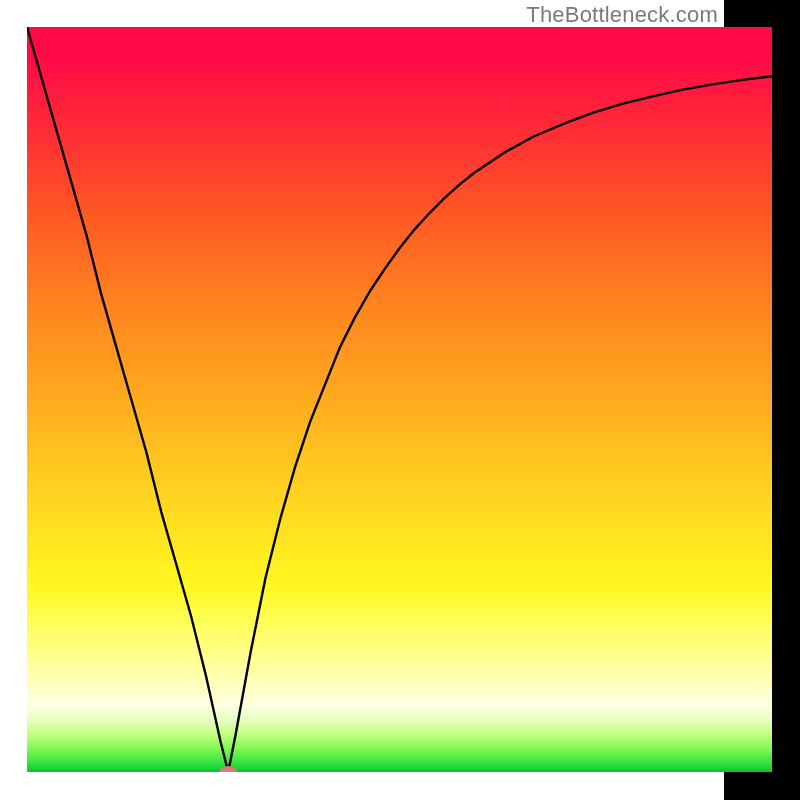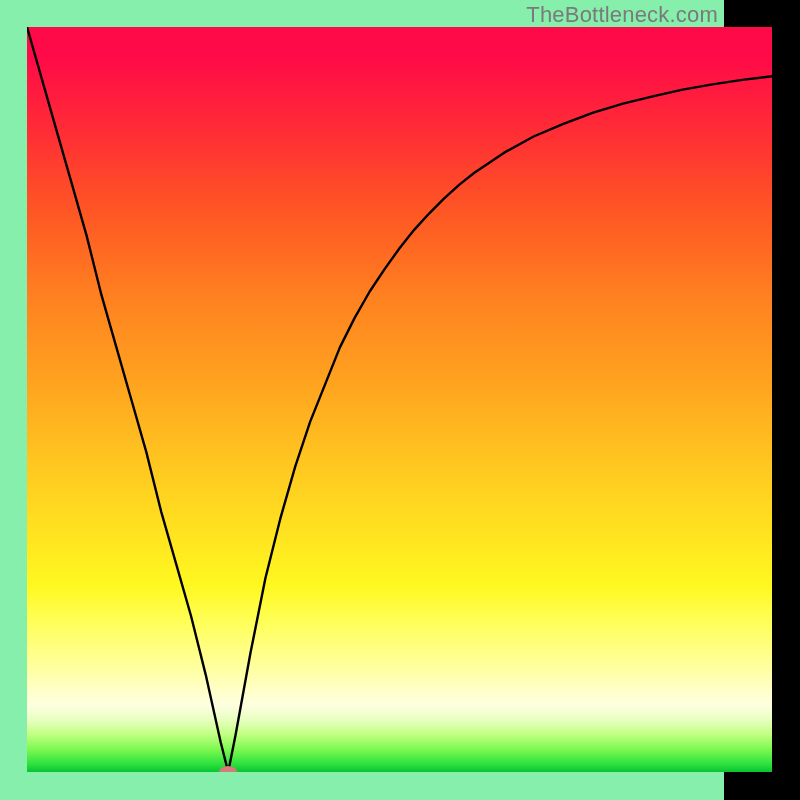--- a/index.html
+++ b/index.html
@@ -8,21 +8,21 @@
     width: 800px;
     height: 800px;
     background: #000;
     overflow: hidden;
     font-family: Arial, Helvetica, sans-serif;
   }
   .stage {
     position: relative;
     width: 724px;
     height: 800px;
-    background: #86efac;
+    background: #ffffff;
   }
   .plot-box {
     position: absolute;
     left: 27px;
     top: 27px;
     width: 745px;
     height: 745px;
     overflow: hidden;
   }
   .gradient {

